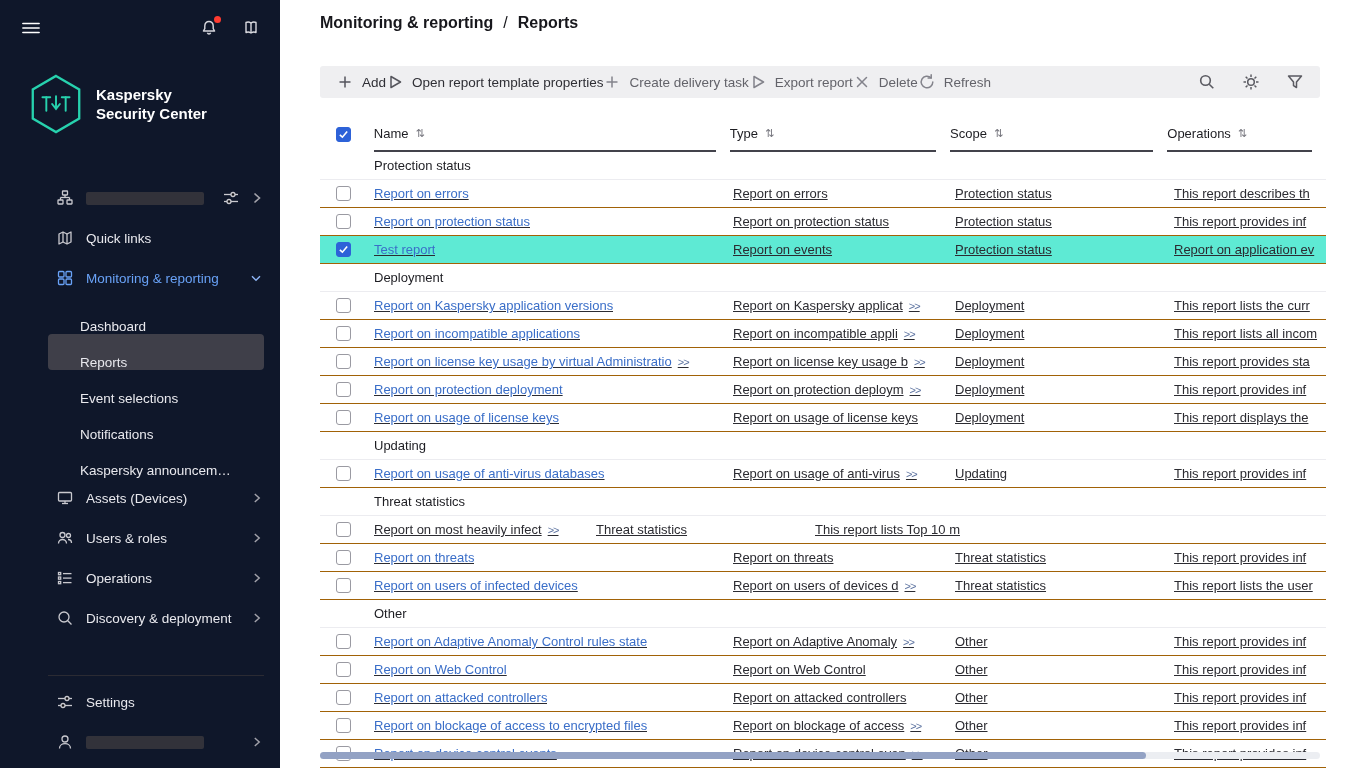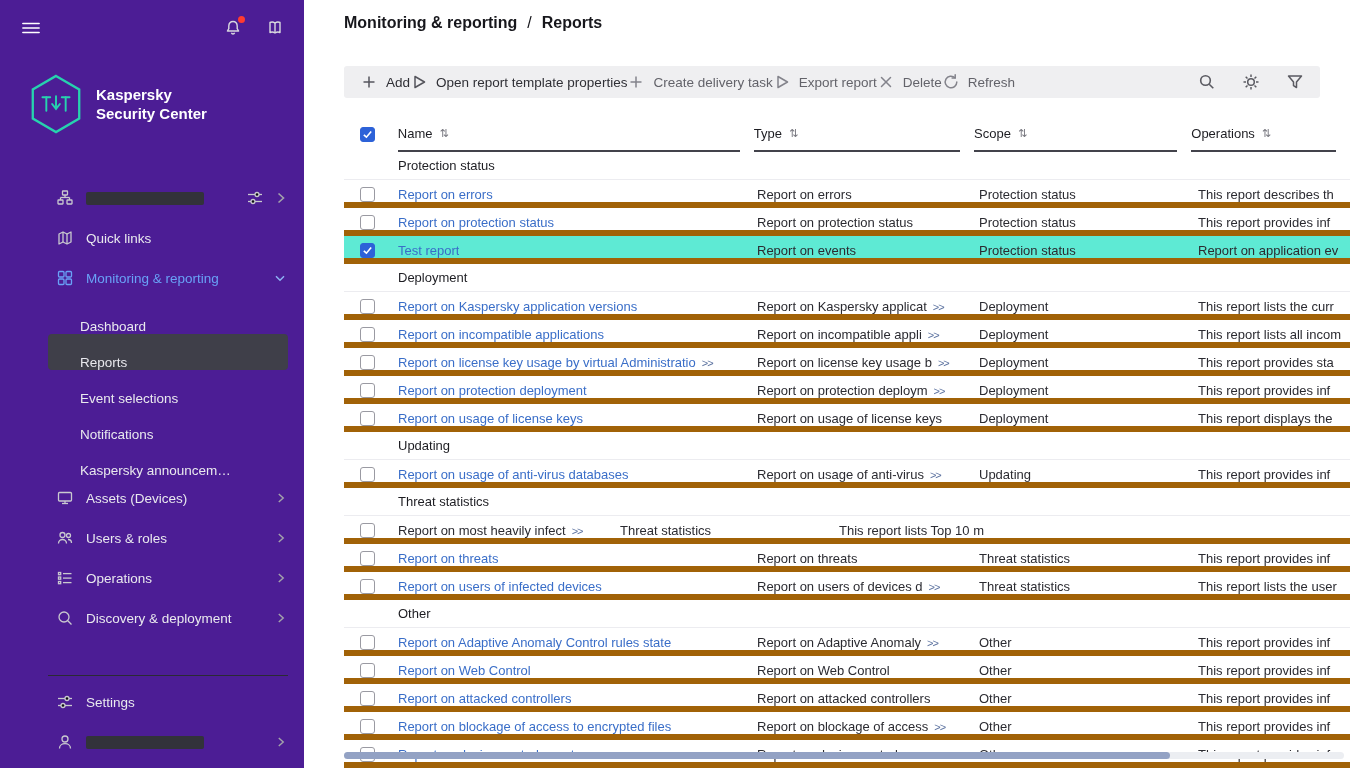--- a/index.html
+++ b/index.html
@@ -1,21 +1,21 @@
 <!DOCTYPE html>
 <html><head>
 <meta charset="utf-8">
 <style>
   * { margin:0; padding:0; box-sizing:border-box; }
   html,body { width:1366px; height:768px; overflow:hidden; }
   body { font-family:"Liberation Sans", sans-serif; background:#ffffff; font-size:13px; color:#2b2b31; }
   .app { display:flex; width:1366px; height:768px; }
 
   
-  .sidebar { width:304px; flex-shrink:0; background:#4c1d95; color:#e9e9ee; display:flex; flex-direction:column; height:768px; }
+  .sidebar { width:280px; flex-shrink:0; background:#0f172a; color:#e9e9ee; display:flex; flex-direction:column; height:768px; }
   .side-top { height:56px; display:flex; align-items:center; padding:0 20px 0 22px; }
   .side-top .spacer { flex:1; }
   .side-top .ticon { margin-left:24px; position:relative; cursor:pointer; }
   .logo-row { display:flex; align-items:center; gap:12px; padding:18px 16px 14px 28px; }
   .logo-text { font-size:15px; font-weight:700; color:#ffffff; line-height:1.3; }
   .nav { display:flex; flex-direction:column; flex:1; min-height:0;margin-left:32px; }
   .nav-item { display:flex; align-items:center; height:40px; padding:0 16px 0 24px; gap:12px; font-size:13.5px; color:#e9e9ee; cursor:pointer; white-space:nowrap; }
   .nav-item .lbl { overflow:hidden; text-overflow:ellipsis; }
   .nav-item .chev { margin-left:auto; display:flex; }
   .nav-item.blue { color:#69a2f7; }
@@ -45,21 +45,21 @@
   .table { margin:18px 0 0 40px; width:1006px; overflow:visible; }
   .thead { display:flex; align-items:stretch; height:36px; }
   .hcell { display:flex; align-items:center; gap:7px; border-bottom:2px solid #43434b; margin-right:14px; color:#1d1d22; font-size:13px; }
   .h-cb { width:40px; border-bottom:none; margin-right:14px; display:flex; align-items:center; padding-left:16px; }
   .h-name { width:345px; }
   .h-type { width:208px; }
   .h-scope { width:205px; }
   .h-desc { width:146px; }
   .sort { color:#76767e; font-size:11px; font-family:"DejaVu Sans", sans-serif; cursor:pointer; }
 
-  .trow { display:flex; align-items:flex-end; height:28px; border-bottom:6px solid #a16207; }
+  .trow { display:flex; align-items:center; height:28px; border-bottom:1px solid #a16207;text-decoration:underline; }
   .trow.selected { background:#5eead4; }
   .grow { display:flex; align-items:center; height:28px; border-bottom:1px solid #ececf0; padding-left:54px; color:#1d1d22; }
   .cb-cell { width:40px; margin-right:14px; display:flex; align-items:center; padding-left:16px; }
   .cell { white-space:nowrap; overflow:visible; }
   .c-name { width:345px; margin-right:14px; display:flex; align-items:center; gap:6px; overflow:hidden; }
   .c-type { width:208px; margin-right:14px; display:flex; align-items:center; gap:6px; }
   .c-scope { width:205px; margin-right:14px; }
   .c-desc { flex:1; min-width:0; }
   .link { color:#3a6ec8; text-decoration:none; cursor:pointer; overflow:hidden; white-space:nowrap; }
   .more { color:#5d73a0; font-size:11px; letter-spacing:-1px; cursor:pointer; flex-shrink:0; }

